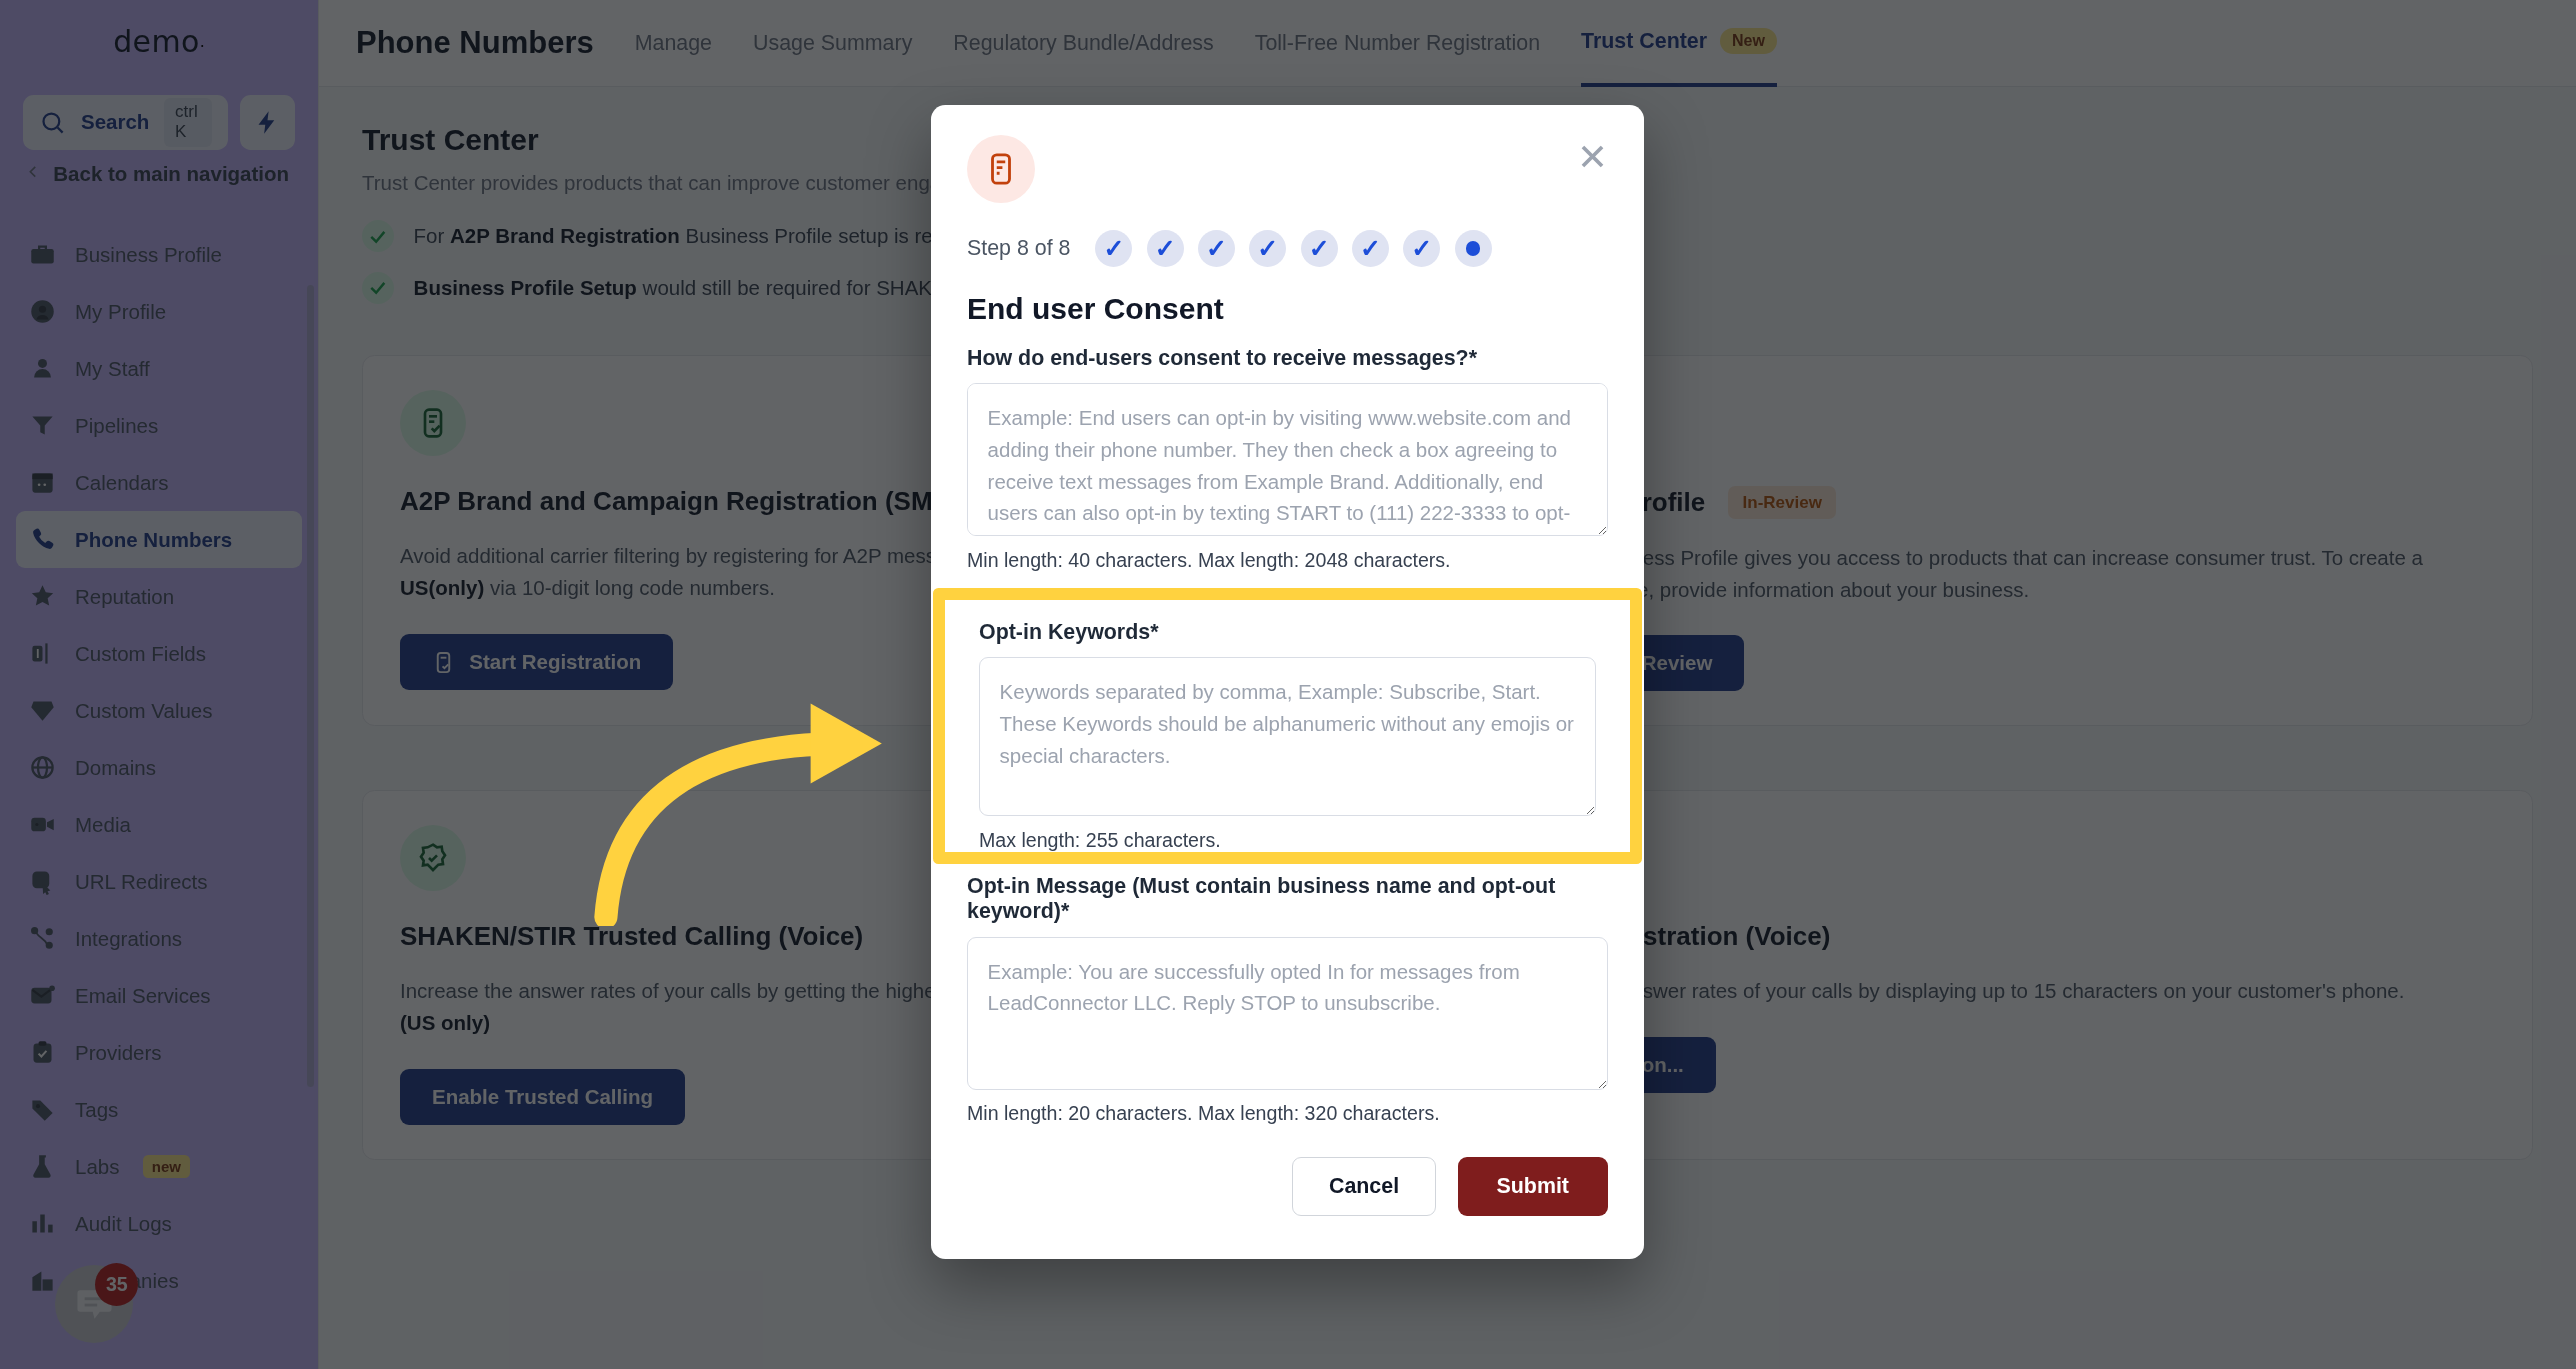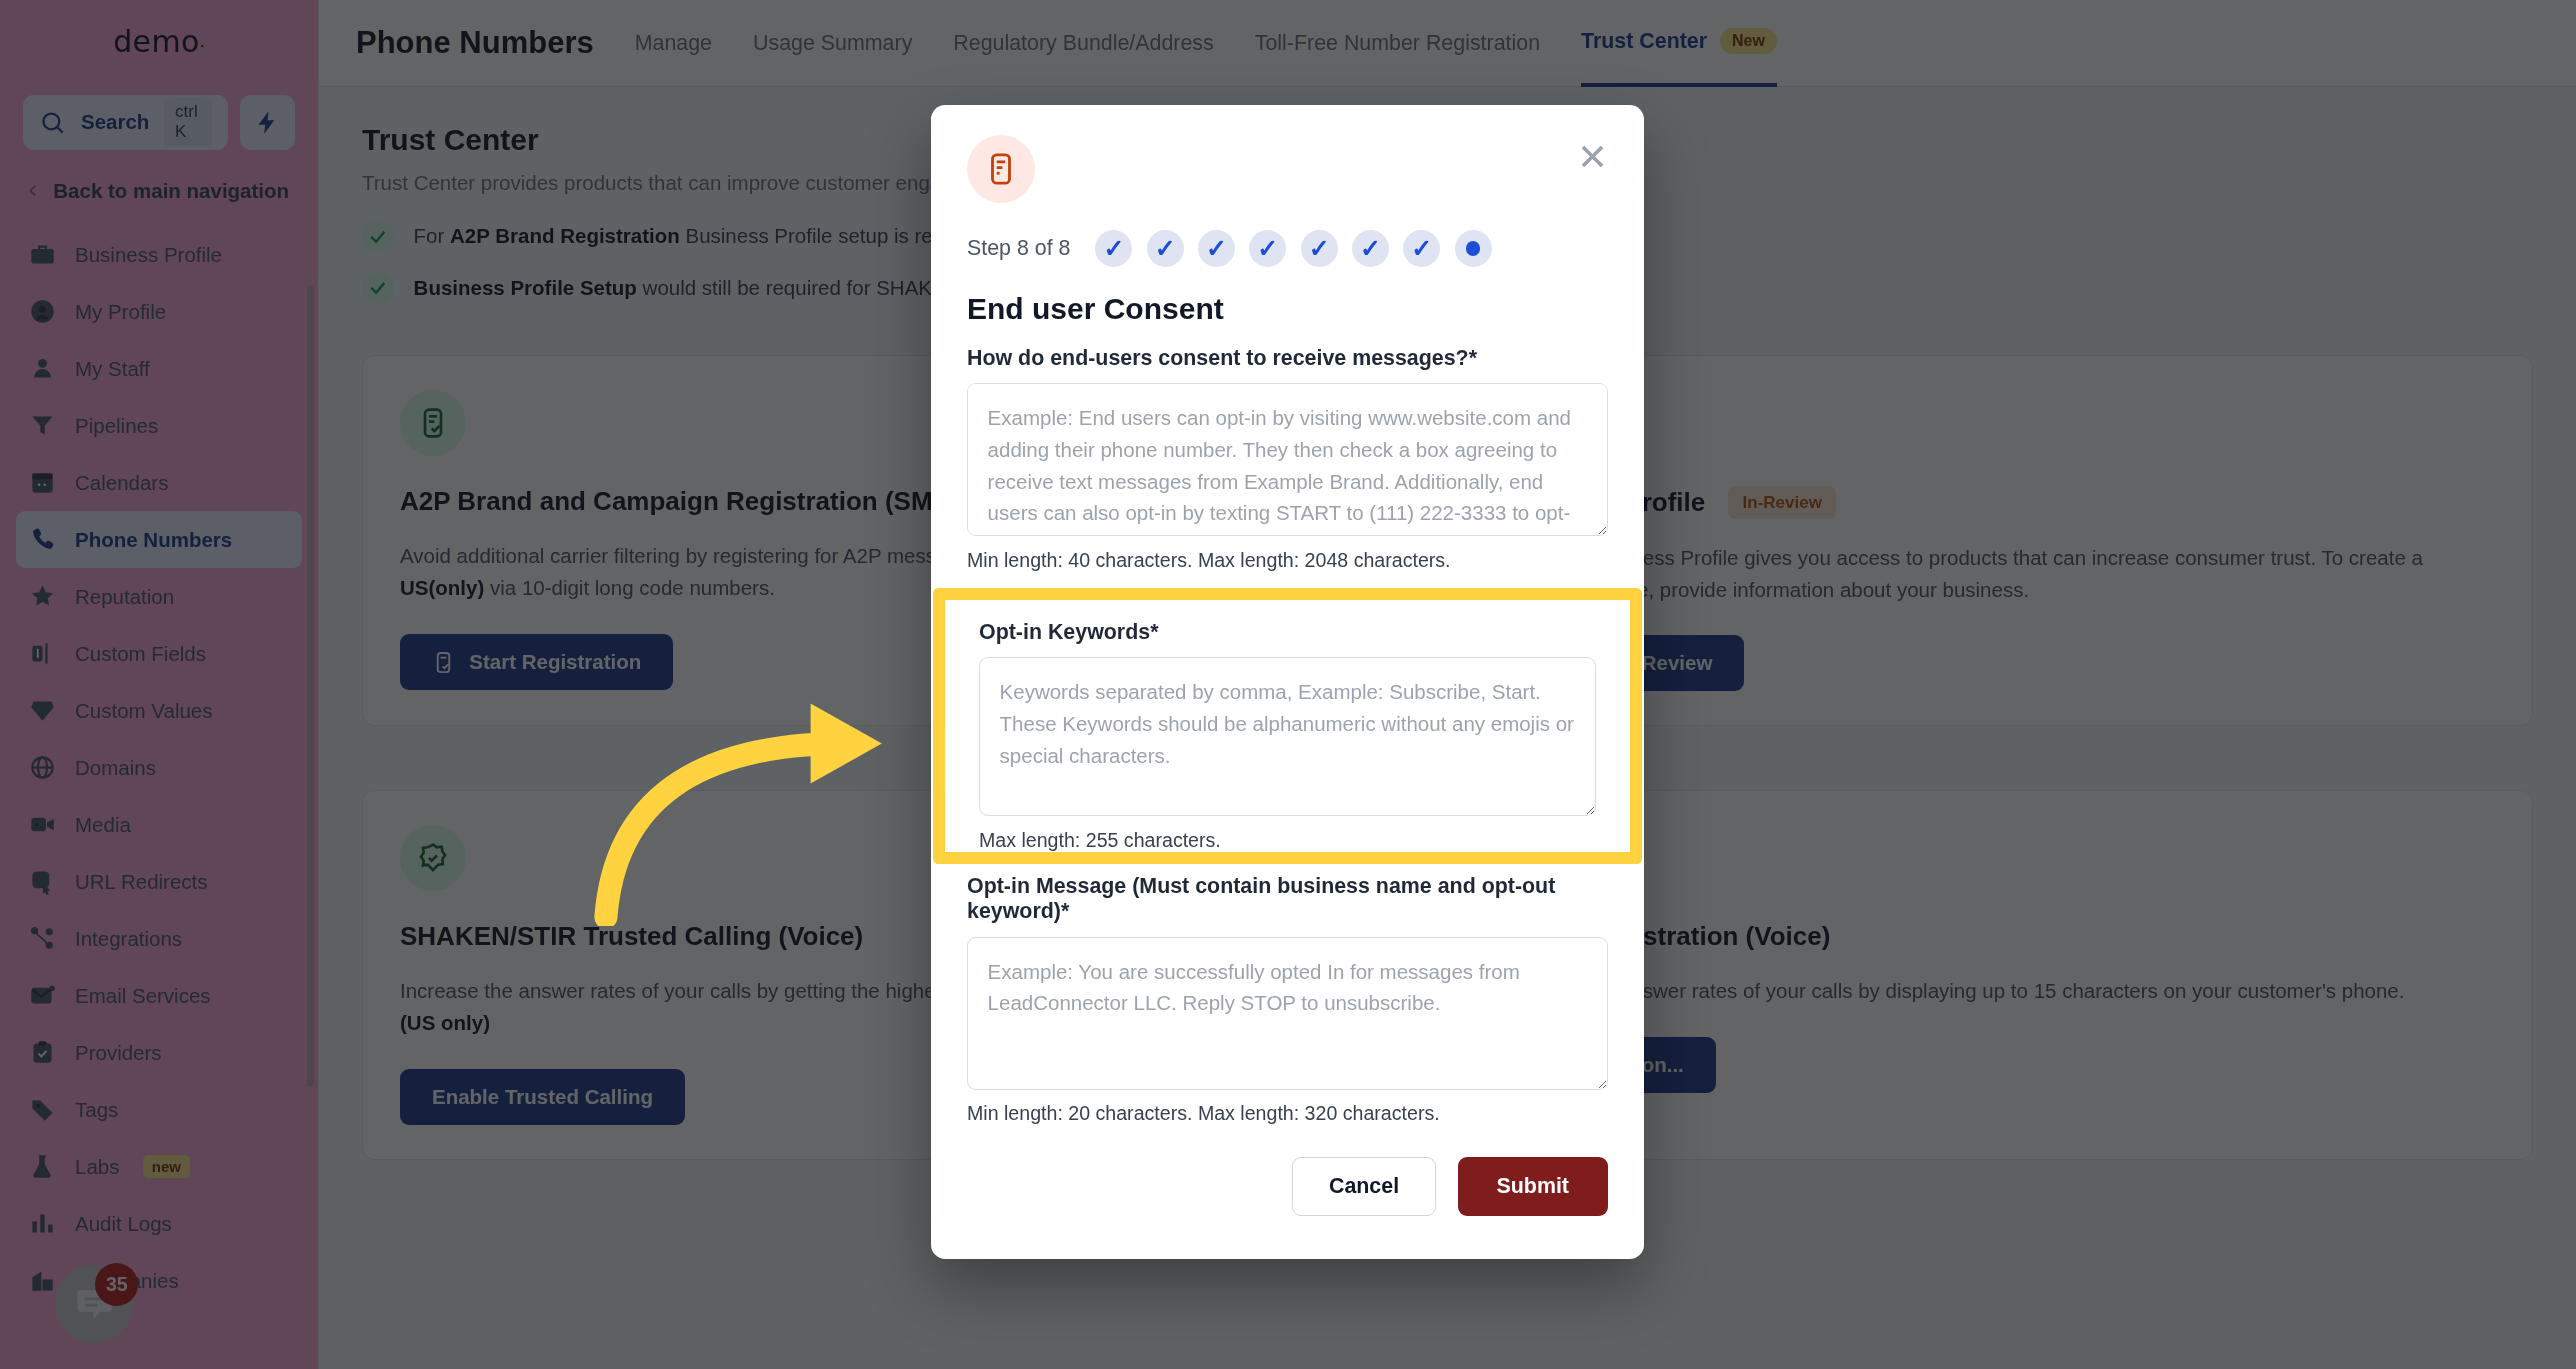--- a/index.html
+++ b/index.html
@@ -8,21 +8,21 @@
     overflow: hidden;
     font-family: "Liberation Sans", sans-serif;
     background: #f2f3f6;
   }
   .app { position: relative; width: 2576px; height: 1370px; }
 
   
   .sidebar {
     position: absolute; left: 0; top: 0;
     width: 319px; height: 1370px;
-    background: #f9a8d4;
+    background: #c4b5fd;
     border-right: 0.9px solid #e5e7eb;
     overflow: hidden;
   }
   .brand {
     height: 82px; display: flex; align-items: center; justify-content: center;
   }
   .brand-text {
     font-size: 30px; font-weight: 400; color: #111827; letter-spacing: 0.4px;
     font-family: "DejaVu Sans", sans-serif;
   }
@@ -39,21 +39,21 @@
   .search-label { font-size: 20.5px; color: #1e3a8a; font-weight: 600; flex: 1; }
   .search-kbd {
     background: #dfe4f2; color: #374151; font-size: 17px;
     padding: 4.5px 10.7px; border-radius: 6.2px;
   }
   .bolt-box {
     width: 55px; height: 55px; background: #eef1fb; border-radius: 10.7px;
     display: flex; align-items: center; justify-content: center;
   }
   .back-nav {
-    display: flex; align-items: center; gap: 10.7px;
+    display: flex; align-items: flex-start; gap: 10.7px;
     padding: 0 23px; height: 57px; margin-top: 12.5px; cursor: pointer;
   }
   .back-nav span.lbl { font-size: 20.5px; color: #374151; font-weight: 600; }
   .nav-list { margin-top: 7.1px; }
   .nav-item {
     display: flex; align-items: center; gap: 18px;
     height: 57px; margin: 0 16px; padding: 0 12.5px;
     border-radius: 9px; cursor: pointer; position: relative;
   }
   .nav-item .ico { width: 28.5px; height: 28.5px; flex: none; display:flex; align-items:center; justify-content:center; }

